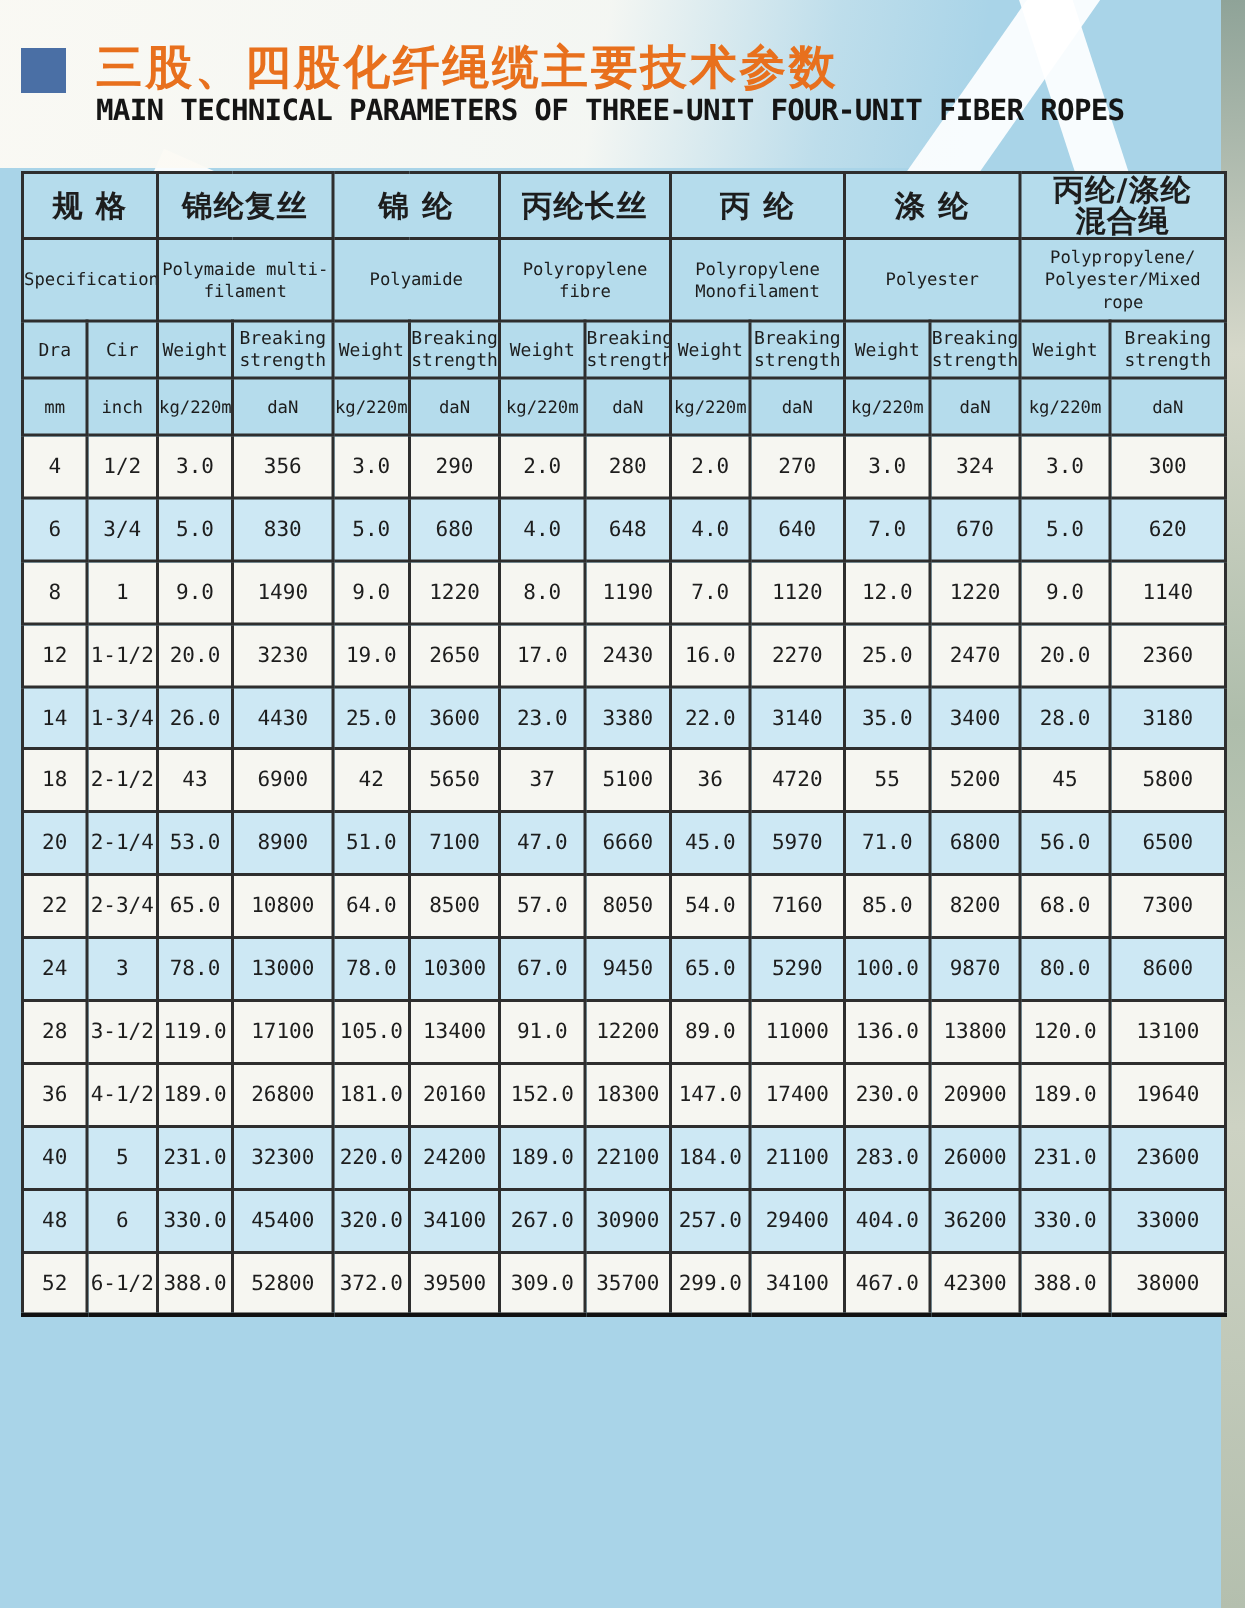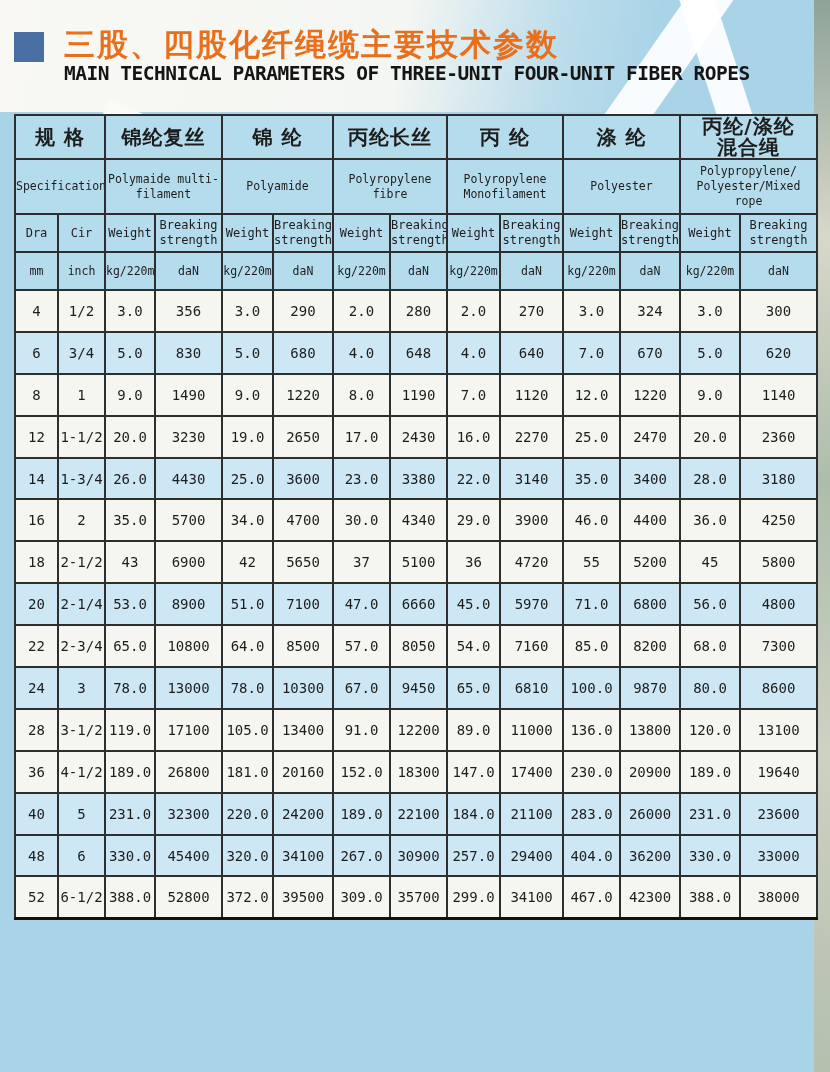--- a/index.html
+++ b/index.html
@@ -245,36 +245,20 @@
         <td>23.0</td>
         <td>3380</td>
         <td>22.0</td>
         <td>3140</td>
         <td>35.0</td>
         <td>3400</td>
         <td>28.0</td>
         <td>3180</td>
       </tr>
       <tr>
-        <td>16</td>
-        <td>2</td>
-        <td>35.0</td>
-        <td>5700</td>
-        <td>34.0</td>
-        <td>4700</td>
-        <td>30.0</td>
-        <td>4340</td>
-        <td>29.0</td>
-        <td>3900</td>
-        <td>46.0</td>
-        <td>4400</td>
-        <td>36.0</td>
-        <td>4250</td>
-      </tr>
-      <tr>
         <td>18</td>
         <td>2-1/2</td>
         <td>43</td>
         <td>6900</td>
         <td>42</td>
         <td>5650</td>
         <td>37</td>
         <td>5100</td>
         <td>36</td>
         <td>4720</td>
@@ -290,21 +274,21 @@
         <td>8900</td>
         <td>51.0</td>
         <td>7100</td>
         <td>47.0</td>
         <td>6660</td>
         <td>45.0</td>
         <td>5970</td>
         <td>71.0</td>
         <td>6800</td>
         <td>56.0</td>
-        <td>4800</td>
+        <td>6500</td>
       </tr>
       <tr>
         <td>22</td>
         <td>2-3/4</td>
         <td>65.0</td>
         <td>10800</td>
         <td>64.0</td>
         <td>8500</td>
         <td>57.0</td>
         <td>8050</td>
@@ -318,21 +302,21 @@
       <tr class="shaded">
         <td>24</td>
         <td>3</td>
         <td>78.0</td>
         <td>13000</td>
         <td>78.0</td>
         <td>10300</td>
         <td>67.0</td>
         <td>9450</td>
         <td>65.0</td>
-        <td>6810</td>
+        <td>5290</td>
         <td>100.0</td>
         <td>9870</td>
         <td>80.0</td>
         <td>8600</td>
       </tr>
       <tr>
         <td>28</td>
         <td>3-1/2</td>
         <td>119.0</td>
         <td>17100</td>

